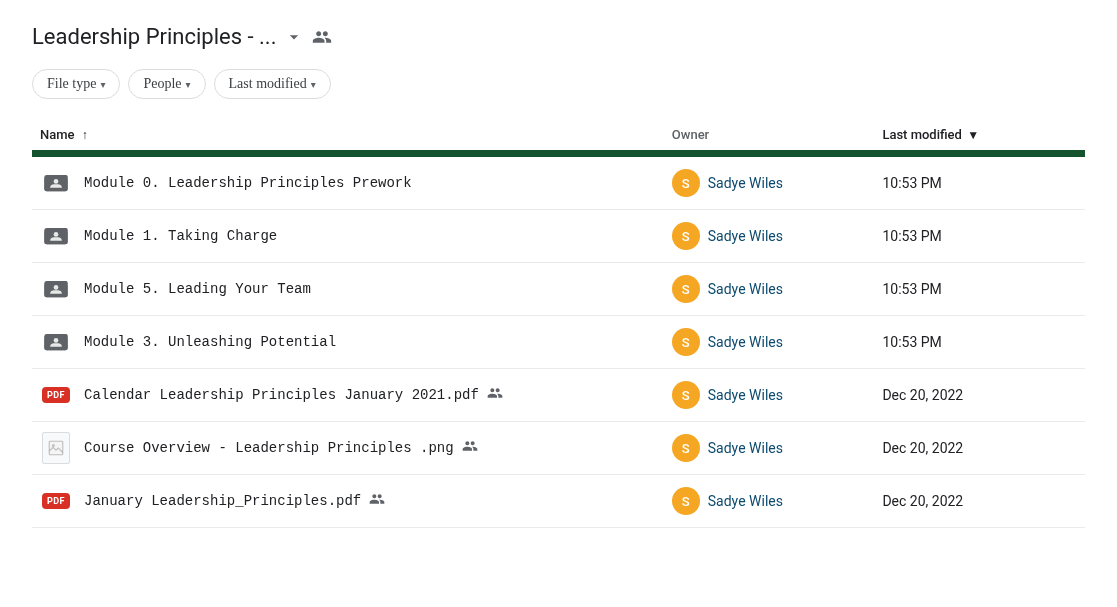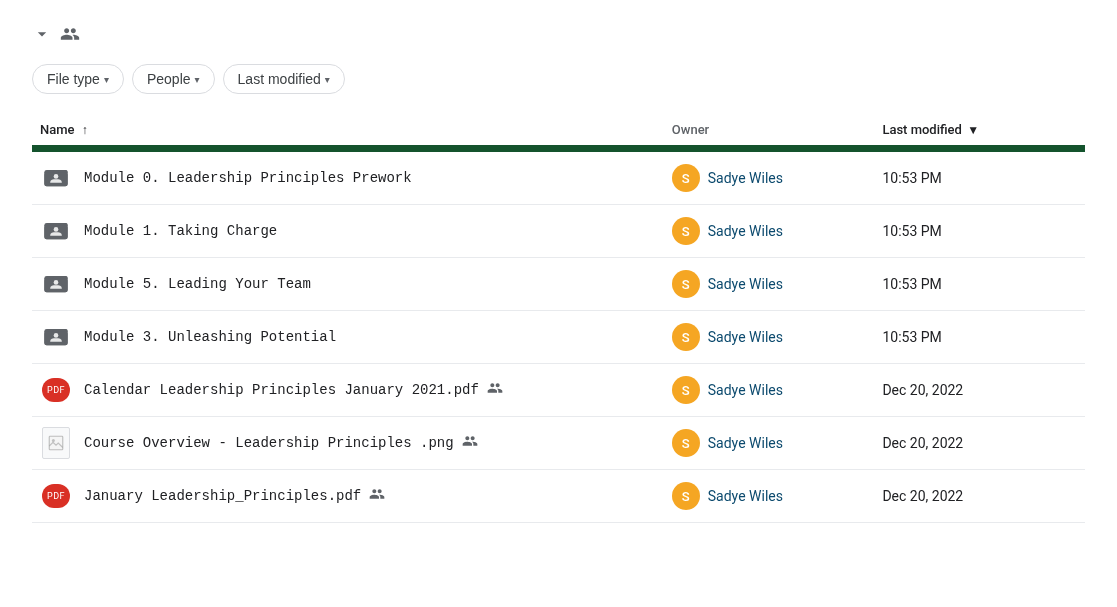--- a/index.html
+++ b/index.html
@@ -46,21 +46,21 @@
       display: flex;
       align-items: center;
       gap: 4px;
       border: 1px solid #dadce0;
       border-radius: 20px;
       padding: 6px 14px;
       background: #fff;
       color: #3c4043;
       font-size: 14px;
       cursor: pointer;
-      font-family: Liberation Sans, sans-serif;
+      font-family: Liberation Serif, serif;
     }
     .filter-chevron {
       font-size: 10px;
       color: #5f6368;
     }
 
     
     .file-table {
       width: 100%;
       border-collapse: collapse;
@@ -126,27 +126,27 @@
     .folder-icon-svg {
       width: 28px;
       height: 28px;
     }
 
     
     .pdf-badge {
       background: #d93025;
       color: #fff;
       font-size: 9px;
-      font-weight: 400;
+      font-weight: 700;
       width: 28px;
-      height: 24px;
+      height: 16px;
       display: flex;
       align-items: center;
       justify-content: center;
-      border-radius: 12px;
+      border-radius: 4px;
       letter-spacing: 0.5px;
     }
 
     
     .png-icon {
       width: 28px;
       height: 32px;
       display: flex;
       flex-direction: column;
       align-items: center;
@@ -196,20 +196,21 @@
     }
     .modified-text {
       font-size: 14px;
       color: #202124;
     }
   </style>
 </head>
 <body>
 
 <div class="page-header">
+  <span class="page-title">Leadership Principles - ...</span>
   <span class="header-icon">
     <svg viewBox="0 0 24 24">
         <path d="M7 10l5 5 5-5z"></path>
       </svg>
   </span>
   <span class="header-icon">
     <svg viewBox="0 0 24 24" width="22" height="22" fill="#5f6368">
       <path d="M16 11c1.66 0 2.99-1.34 2.99-3S17.66 5 16 5c-1.66 0-3 1.34-3 3s1.34 3 3 3zm-8 0c1.66 0 2.99-1.34 2.99-3S9.66 5 8 5C6.34 5 5 6.34 5 8s1.34 3 3 3zm0 2c-2.33 0-7 1.17-7 3.5V19h14v-2.5c0-2.33-4.67-3.5-7-3.5zm8 0c-.29 0-.62.02-.97.05 1.16.84 1.97 1.97 1.97 3.45V19h6v-2.5c0-2.33-4.67-3.5-7-3.5z"></path>
     </svg>
   </span>

